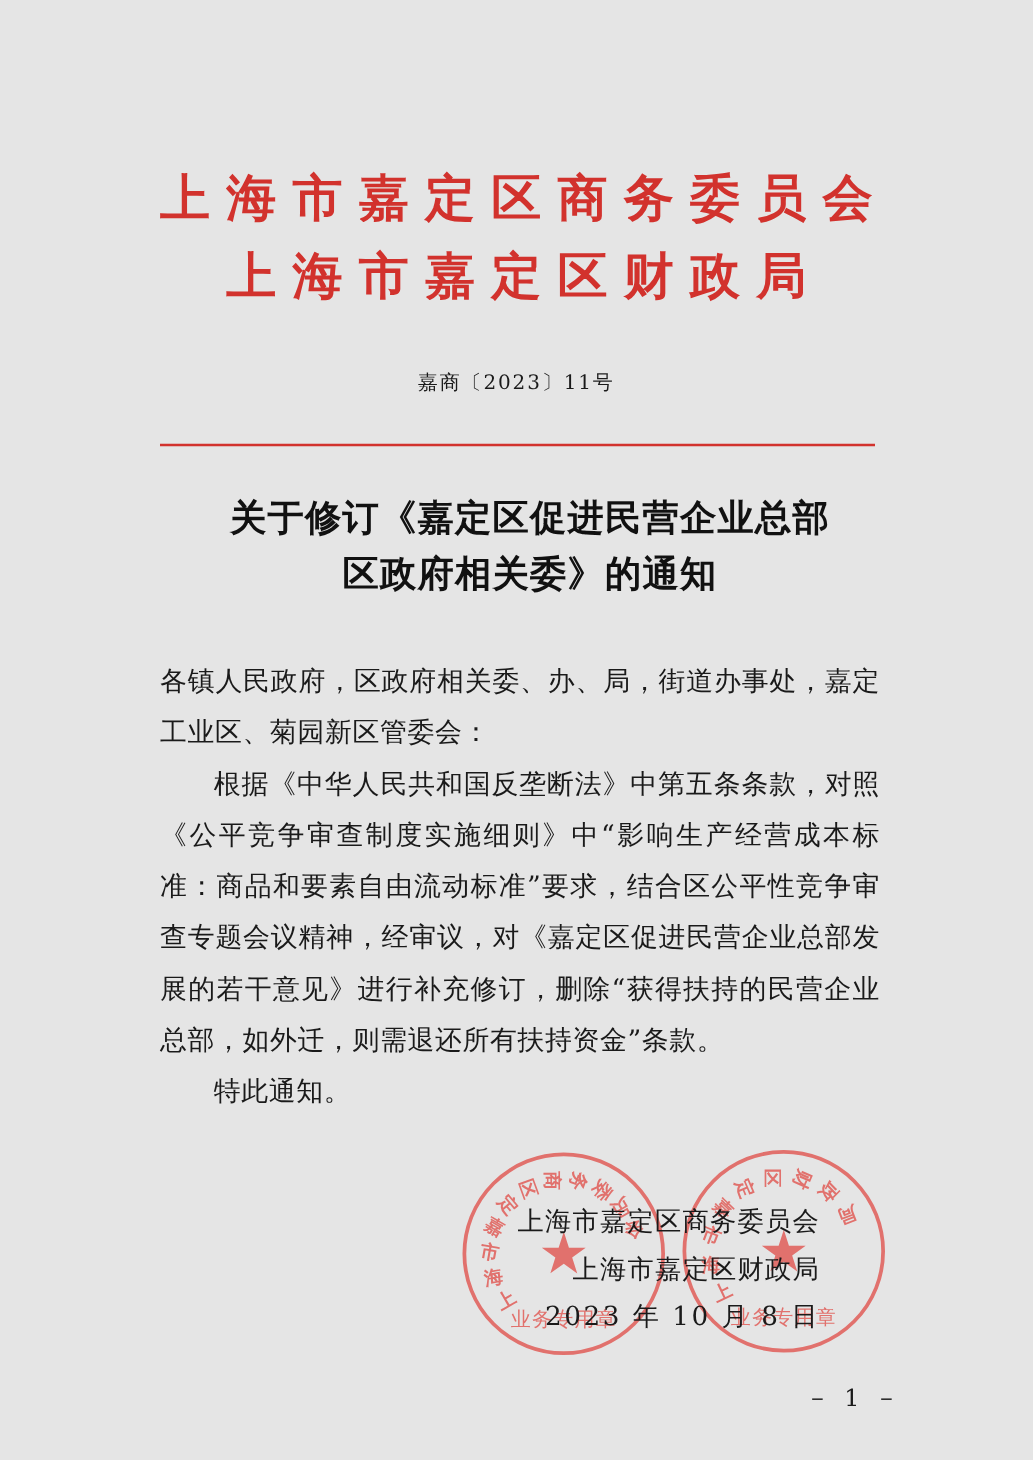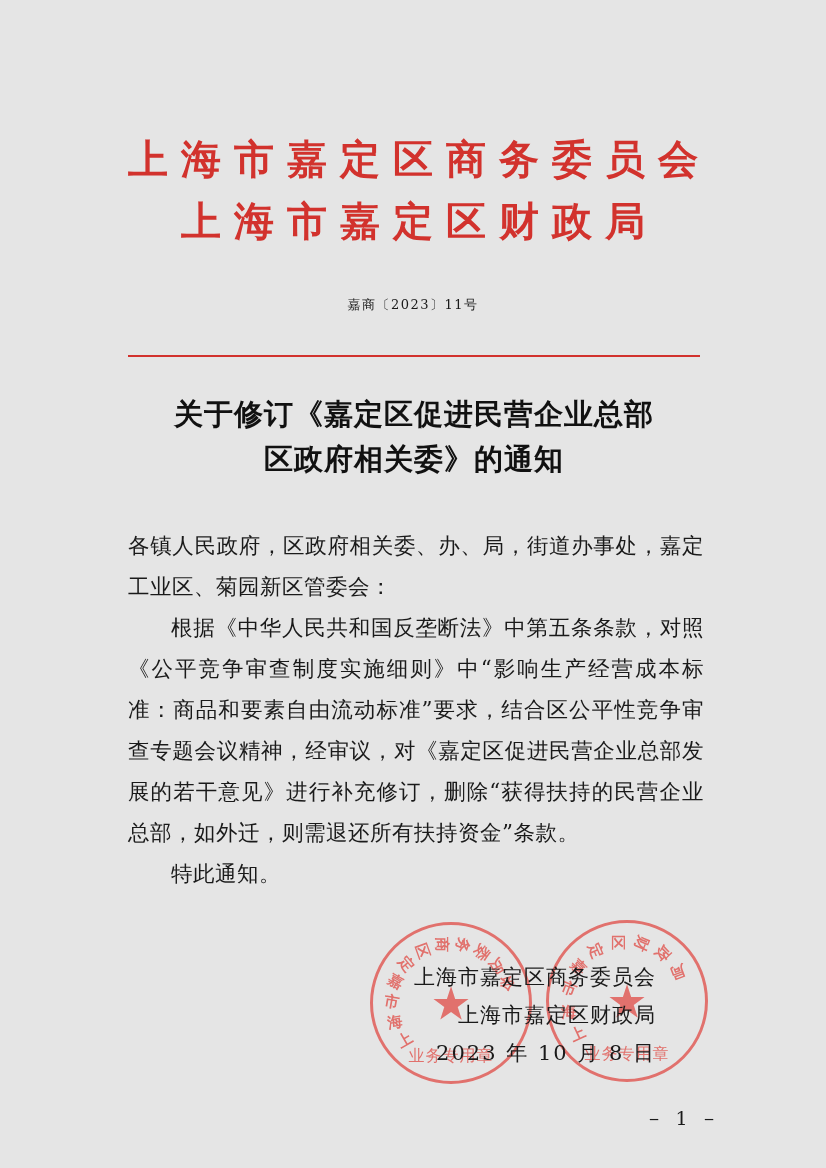--- a/index.html
+++ b/index.html
@@ -41,40 +41,40 @@
     white-space: nowrap;
   }
 
   
   .doc-number {
     position: absolute;
     top: 296px;
     left: 0;
     right: 0;
     text-align: center;
-    font-size: 13px;
+    font-size: 16px;
     letter-spacing: 1.5px;
     color: #1a1a1a;
   }
 
   
   .red-rule {
     position: absolute;
     top: 355px;
     left: 128px;
     width: 572px;
     height: 2px;
     background: #d2322d;
   }
 
   
   .doc-title {
     position: absolute;
     top: 392px;
-    left: 128px;
+    left: 138px;
     width: 572px;
     text-align: center;
     font-size: 29px;
     font-weight: bold;
     line-height: 1.55;
     letter-spacing: 1px;
     color: #111;
   }
 
   

